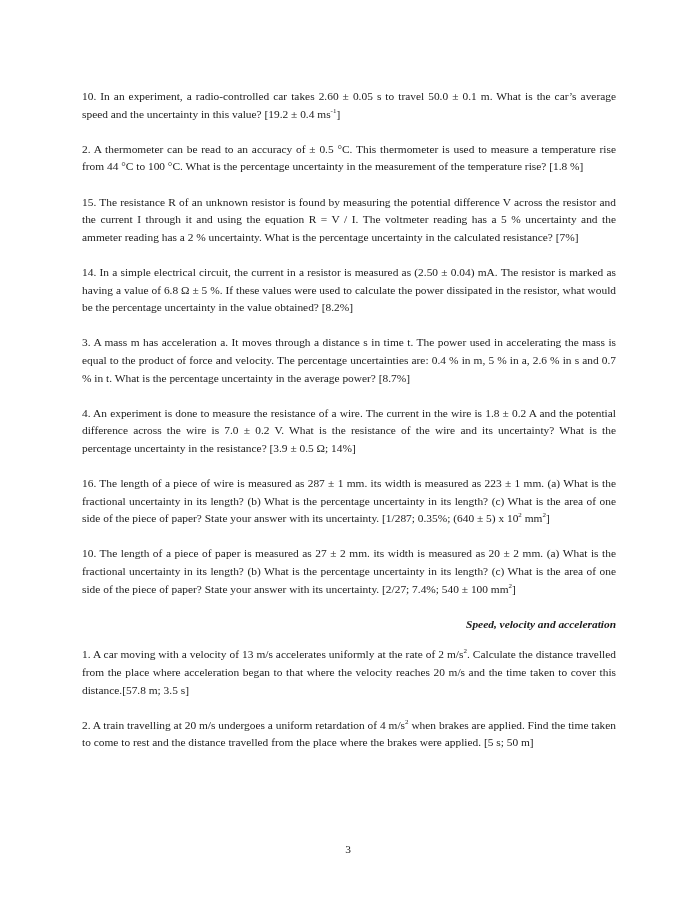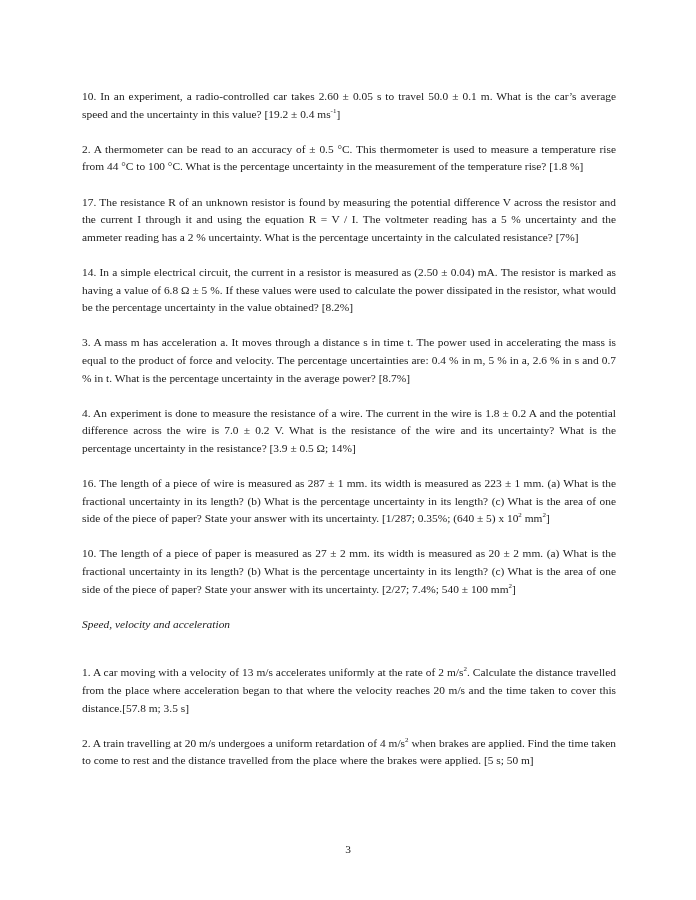--- a/index.html
+++ b/index.html
@@ -12,24 +12,24 @@
       font-family: "Liberation Serif", serif;
       font-size: 11.4px;
       line-height: 17.6px;
       color: #1a1a1a;
     }
     .para {
       margin: 0 0 17.6px 0;
       text-align: justify;
     }
     .heading {
-      text-align: left;
+      text-align: right;
       font-style: italic;
-      font-weight: normal;
-      margin: 0 0 31px 0;
+      font-weight: bold;
+      margin: 0 0 13px 0;
     }
     sup { font-size: 7px; line-height: 0; vertical-align: 5px; }
     .page-number {
       position: absolute;
       left: 0;
       width: 696px;
       top: 843px;
       text-align: center;
       font-family: "Liberation Serif", serif;
       font-size: 11.4px;
@@ -38,21 +38,21 @@
   </style>
 </head>
 <body>
 
 <div class="page">
 
   <p class="para"><span>10.</span> <span>In an experiment, a radio-controlled car takes 2.60 ± 0.05 s to travel 50.0 ± 0.1 m. What is the car’s average speed and the uncertainty in this value? [19.2 ± 0.4 ms</span><sup>-1</sup><span>]</span></p>
 
   <p class="para"><span>2.</span> <span>A thermometer can be read to an accuracy of ± 0.5 °C. This thermometer is used to measure a temperature rise from 44 °C to 100 °C. What is the percentage uncertainty in the measurement of the temperature rise? [1.8 %]</span></p>
 
-  <p class="para"><span>17.</span> <span>The resistance R of an unknown resistor is found by measuring the potential difference V across the resistor and the current I through it and using the equation R = V / I. The voltmeter reading has a 5 % uncertainty and the ammeter reading has a 2 % uncertainty. What is the percentage uncertainty in the calculated resistance? [7%]</span></p>
+  <p class="para"><span>15.</span> <span>The resistance R of an unknown resistor is found by measuring the potential difference V across the resistor and the current I through it and using the equation R = V / I. The voltmeter reading has a 5 % uncertainty and the ammeter reading has a 2 % uncertainty. What is the percentage uncertainty in the calculated resistance? [7%]</span></p>
 
   <p class="para"><span>14.</span> <span>In a simple electrical circuit, the current in a resistor is measured as (2.50 ± 0.04) mA. The resistor is marked as having a value of 6.8 Ω ± 5 %. If these values were used to calculate the power dissipated in the resistor, what would be the percentage uncertainty in the value obtained? [8.2%]</span></p>
 
   <p class="para"><span>3.</span> <span>A mass m has acceleration a. It moves through a distance s in time t. The power used in accelerating the mass is equal to the product of force and velocity. The percentage uncertainties are: 0.4 % in m, 5 % in a, 2.6 % in s and 0.7 % in t. What is the percentage uncertainty in the average power? [8.7%]</span></p>
 
   <p class="para"><span>4.</span> <span>An experiment is done to measure the resistance of a wire. The current in the wire is 1.8 ± 0.2 A and the potential difference across the wire is 7.0 ± 0.2 V. What is the resistance of the wire and its uncertainty? What is the percentage uncertainty in the resistance? [3.9 ± 0.5 Ω; 14%]</span></p>
 
   <p class="para"><span>16.</span> <span>The length of a piece of wire is measured as 287 ± 1 mm. its width is measured as 223 ± 1 mm. (a) What is the fractional uncertainty in its length? (b) What is the percentage uncertainty in its length? (c) What is the area of one side of the piece of paper? State your answer with its uncertainty. [1/287; 0.35%; (640 ± 5) x 10</span><sup>2</sup><span> mm</span><sup>2</sup><span>]</span></p>
 
   <p class="para"><span>10.</span> <span>The length of a piece of paper is measured as 27 ± 2 mm. its width is measured as 20 ± 2 mm. (a) What is the fractional uncertainty in its length? (b) What is the percentage uncertainty in its length? (c) What is the area of one side of the piece of paper? State your answer with its uncertainty. [2/27; 7.4%; 540 ± 100 mm</span><sup>2</sup><span>]</span></p>

